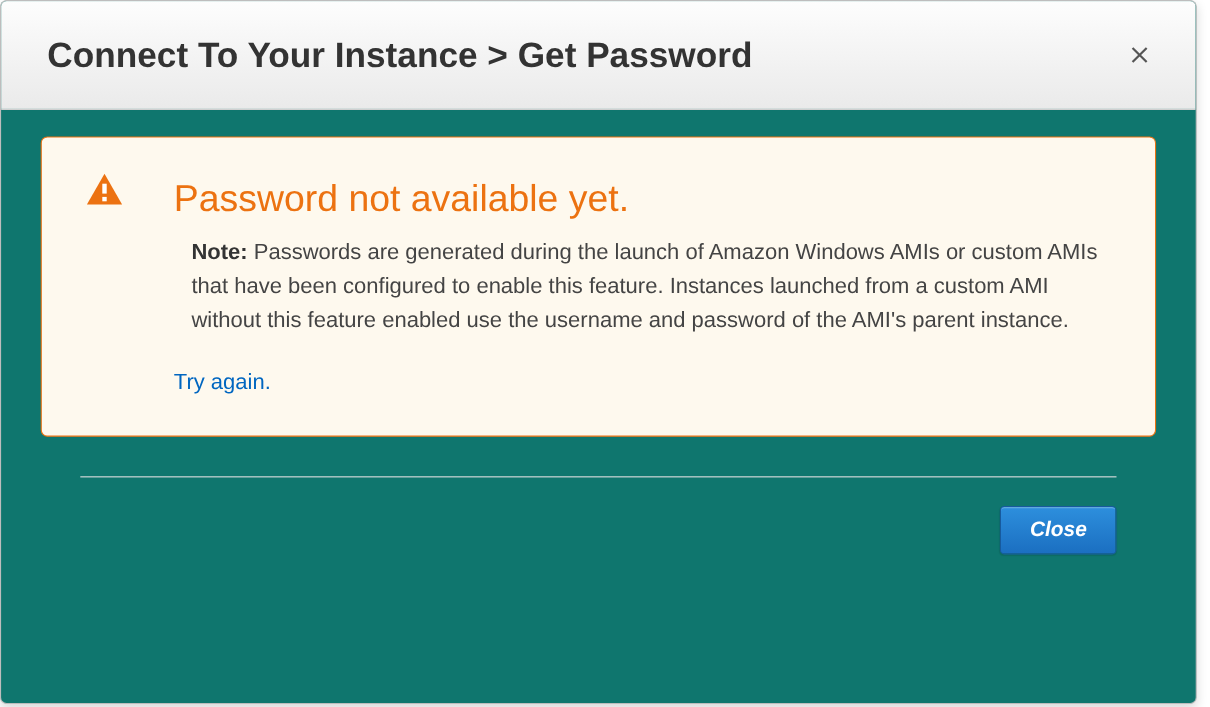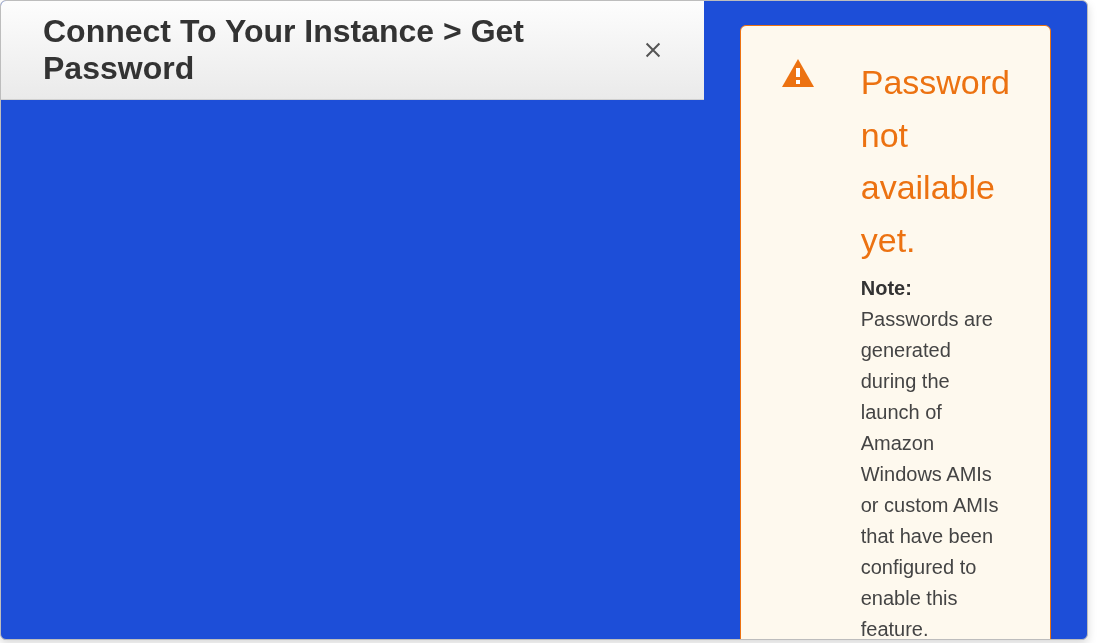--- a/index.html
+++ b/index.html
@@ -3,23 +3,23 @@
 <meta charset="utf-8">
 <style>
   html,body{margin:0;padding:0;width:1100px;height:643px;font-family:"Helvetica Neue",Helvetica,Arial,sans-serif;background:#fff;color:#333;}
   *{box-sizing:border-box;}
   .dialog{
     width:1088px;height:640px;
     margin:0;
     border:1px solid #bdbdbd;
     border-radius:6px;
     box-shadow:0 4px 10px rgba(0,0,0,0.15);
-    background:#1d4ed8;
+    background:#0f766e;
     overflow:hidden;
-    display:flex;flex-direction:row;
+    display:flex;flex-direction:column;
     position:relative;
   }
   .dialog-header{
     height:99px;
     background:linear-gradient(#fdfdfd,#eaeaea);
     border-bottom:1px solid #d0d0d0;
     display:flex;align-items:center;
     padding:0 42px;
     position:relative;
   }
@@ -60,21 +60,21 @@
     line-height:1.55;
     color:#444;
   }
   .alert-title{
     color:#ec7211;
     font-size:34px;
     font-weight:400;
     margin:0 0 6px 0;
   }
   .alert-p{margin:0 0 26px 0;}
-  .alert-p:last-of-type{margin-bottom:26px;}
+  .alert-p:last-of-type{margin-bottom:26px;margin-left:16px;}
   .note-label{font-weight:700;color:#333;}
   .try-again{
     color:#0066c0;
     cursor:pointer;
     font-size:20px;
   }
   .dialog-footer{
     border-top:1px solid #e0e0e0;
     margin:36px 36px 0 36px;
     padding-top:26px;

